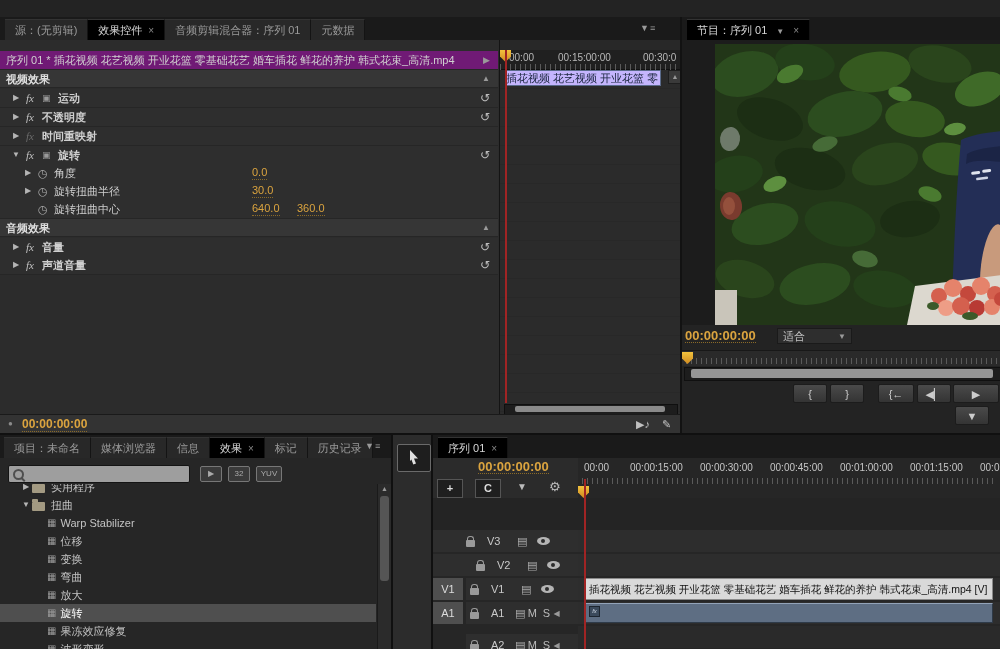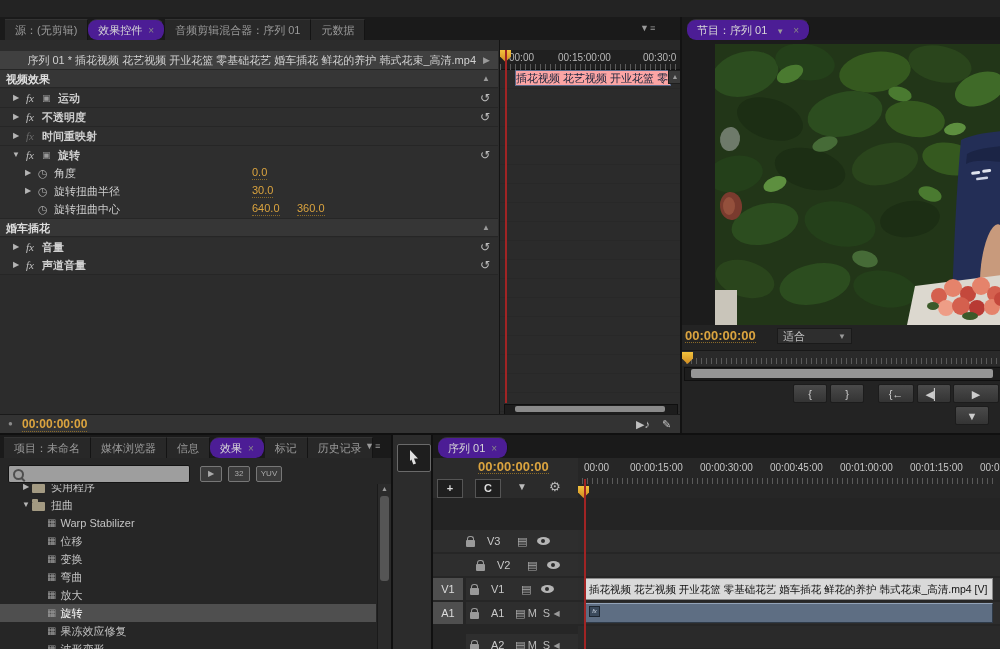--- a/index.html
+++ b/index.html
@@ -7,21 +7,21 @@
        font-family:"Liberation Sans","DejaVu Sans",sans-serif;font-size:11px;color:#c5c5c5;}
   .abs{position:absolute;}
   
   #menubar{left:0;top:0;width:1000px;height:17px;background:#2e2e2e;border-bottom:1px solid #0d0d0d;
            display:flex;align-items:center;gap:19px;padding-left:8px;box-sizing:border-box;}
   #menubar span{color:#c8c8c8;cursor:default;}
   
   .tabstrip{background:#1a1a1a;height:23px;display:flex;align-items:flex-end;}
   .tab{height:20px;line-height:20px;padding:0 10px;background:#282828;color:#9a9a9a;
        border-right:1px solid #141414;border-top:1px solid #333;white-space:nowrap;}
-  .tab.active{background:#4c1d95;color:#d8d8d8;border-radius:9px;}
+  .tab.active{background:#000000;color:#d8d8d8;}
   .tab .x{margin-left:6px;color:#888;font-size:10px;}
   .panelmenu{color:#9a9a9a;font-size:9px;letter-spacing:1px;}
   
   .row{position:absolute;left:0;width:498px;height:18px;line-height:18px;background:#2e2e2e;
        border-bottom:1px solid #262626;display:flex;align-items:center;}
   .sect{background:#363636;font-weight:bold;color:#ddd;}
   .tw{width:12px;text-align:center;font-size:8px;color:#b5b5b5;margin-left:10px;}
   .fxi{font-family:"Liberation Serif","DejaVu Serif",serif;font-style:italic;color:#c0c0c0;width:16px;margin-left:4px;}
   .fxi.dim{color:#6a6a6a;}
   .badge{font-size:9px;color:#9a9a9a;width:16px;}
@@ -72,21 +72,21 @@
     <div style="width:5px"></div>
     <div class="tab"><span>源：(无剪辑)</span></div>
     <div class="tab active"><span>效果控件</span><span class="x">×</span></div>
     <div class="tab"><span>音频剪辑混合器：序列 01</span></div>
     <div class="tab"><span>元数据</span></div>
     <div class="abs panelmenu" style="left:640px;top:6px;">▼≡</div>
   </div>
 
   <div class="abs" style="left:0;top:40px;width:680px;height:395px;background:#2c2c2c;">
 
-    <div class="row" style="top:11px;background:#404040;text-align:right;">
+    <div class="row" style="top:11px;background:#701a75;">
       <span style="margin-left:6px;color:#d0d0d0;white-space:nowrap;overflow:hidden;width:470px;">序列 01 * 插花视频 花艺视频 开业花篮 零基础花艺 婚车插花 鲜花的养护 韩式花束_高清.mp4</span>
       <span class="rst caret" style="font-size:9px;">▶</span>
     </div>
 
     <div class="row sect" style="top:30px;height:17px;">
       <span style="margin-left:6px;">视频效果</span>
       <span class="rst caret">▲</span>
     </div>
 
     <div class="row" style="top:49px;">
@@ -129,21 +129,21 @@
     </div>
     <div class="row" style="top:160px;">
       <span class="tw" style="margin-left:22px;color:transparent;"></span>
       <span class="sw">◷</span>
       <span class="nm">旋转扭曲中心</span>
       <span class="abs hot" style="left:252px;">640.0</span>
       <span class="abs hot" style="left:297px;">360.0</span>
     </div>
 
     <div class="row sect" style="top:179px;height:17px;">
-      <span style="margin-left:6px;">婚车插花</span>
+      <span style="margin-left:6px;">音频效果</span>
       <span class="rst caret">▲</span>
     </div>
     <div class="row" style="top:198px;">
       <span class="tw">▶</span>
       <span class="fxi">fx</span>
       <span class="nm" style="font-weight:bold;">音量</span>
       <span class="rst">↺</span>
     </div>
     <div class="row" style="top:216px;">
       <span class="tw">▶</span>
@@ -153,21 +153,21 @@
     </div>
 
     <div class="abs" style="left:499px;top:0;width:181px;height:395px;background:#282828;border-left:1px solid #141414;">
       <div class="abs" style="left:0;top:10px;width:181px;height:19px;background:#202020;border-bottom:1px solid #111;color:#b8b8b8;font-size:10px;">
         <span class="abs" style="left:9px;top:2px;">00:00</span>
         <span class="abs" style="left:58px;top:2px;">00:15:00:00</span>
         <span class="abs" style="left:143px;top:2px;">00:30:0</span>
         <div class="ticks" style="left:0;top:14px;width:181px;"></div>
       </div>
       <div class="abs" style="left:0;top:30px;width:181px;height:365px;background:repeating-linear-gradient(#2b2b2b 0 18px,#282828 18px 19px);"></div>
-      <div class="abs" style="left:5px;top:30px;width:156px;height:16px;background:#fca5a5;border:1px solid #5a6a8a;color:#16223a;line-height:15px;white-space:nowrap;overflow:hidden;font-size:11px;box-sizing:border-box;margin-left:10px;">
+      <div class="abs" style="left:5px;top:30px;width:156px;height:16px;background:#c4b5fd;border:1px solid #5a6a8a;color:#16223a;line-height:15px;white-space:nowrap;overflow:hidden;font-size:11px;box-sizing:border-box;">
         <span>插花视频 花艺视频 开业花篮 零</span>
       </div>
       <div class="abs" style="left:168px;top:30px;width:12px;height:12px;background:#3a3a3a;border:1px solid #1e1e1e;color:#999;font-size:7px;text-align:center;line-height:11px;">▲</div>
       <div class="ph" style="left:0px;top:10px;"></div>
       <div class="redline" style="left:5px;top:10px;height:353px;"></div>
 
       <div class="abs" style="left:4px;top:364px;width:172px;height:9px;background:#1d1d1d;border:1px solid #0f0f0f;">
         <div class="abs" style="left:10px;top:1px;width:150px;height:6px;background:#8a8a8a;border-radius:2px;"></div>
       </div>
     </div>

